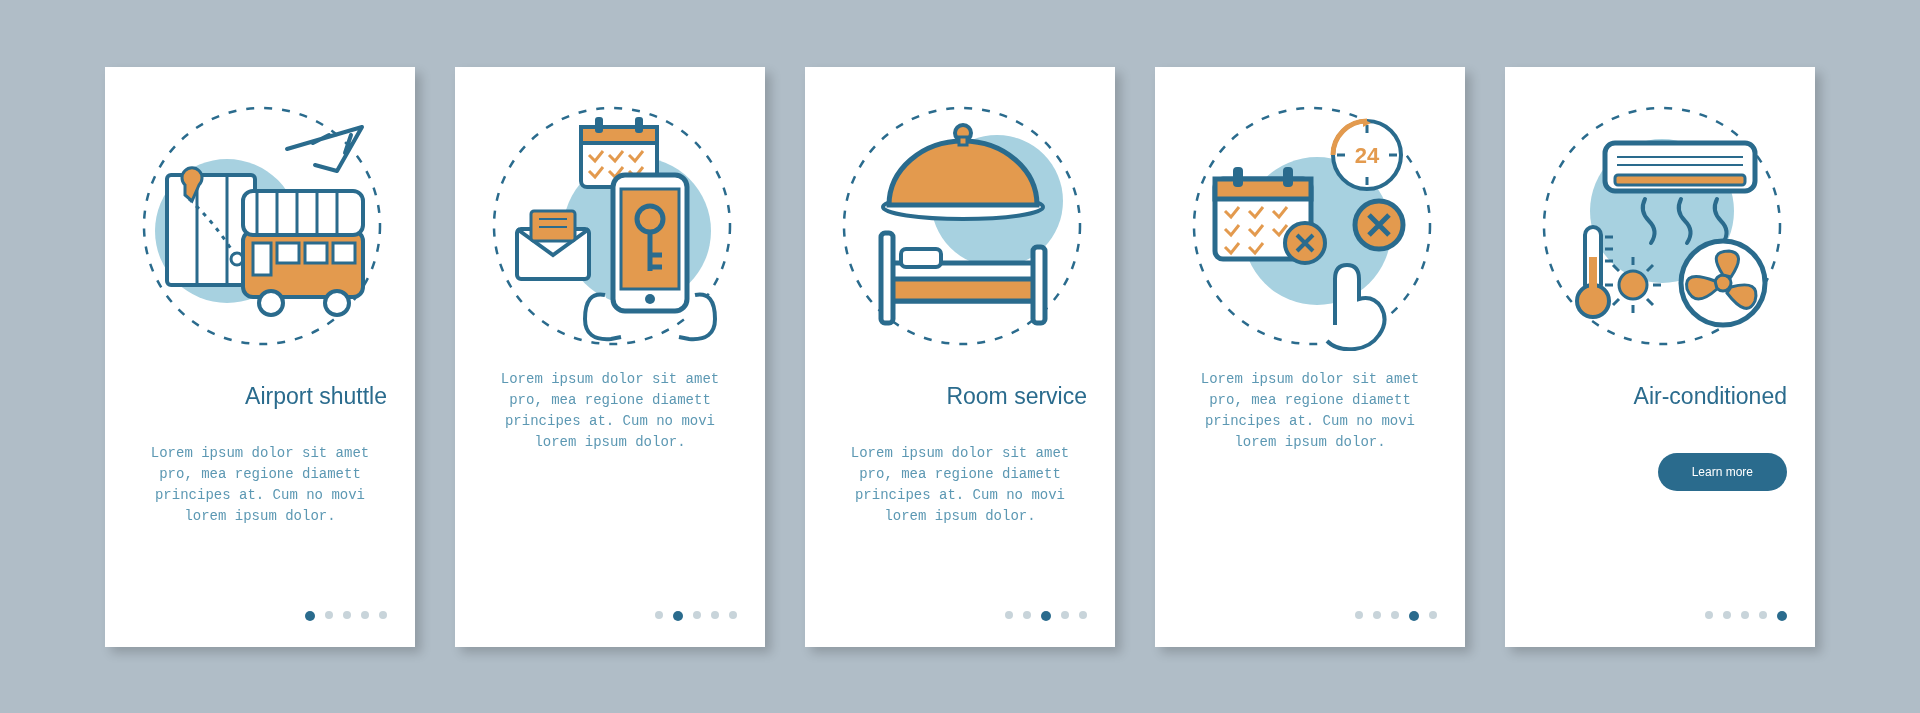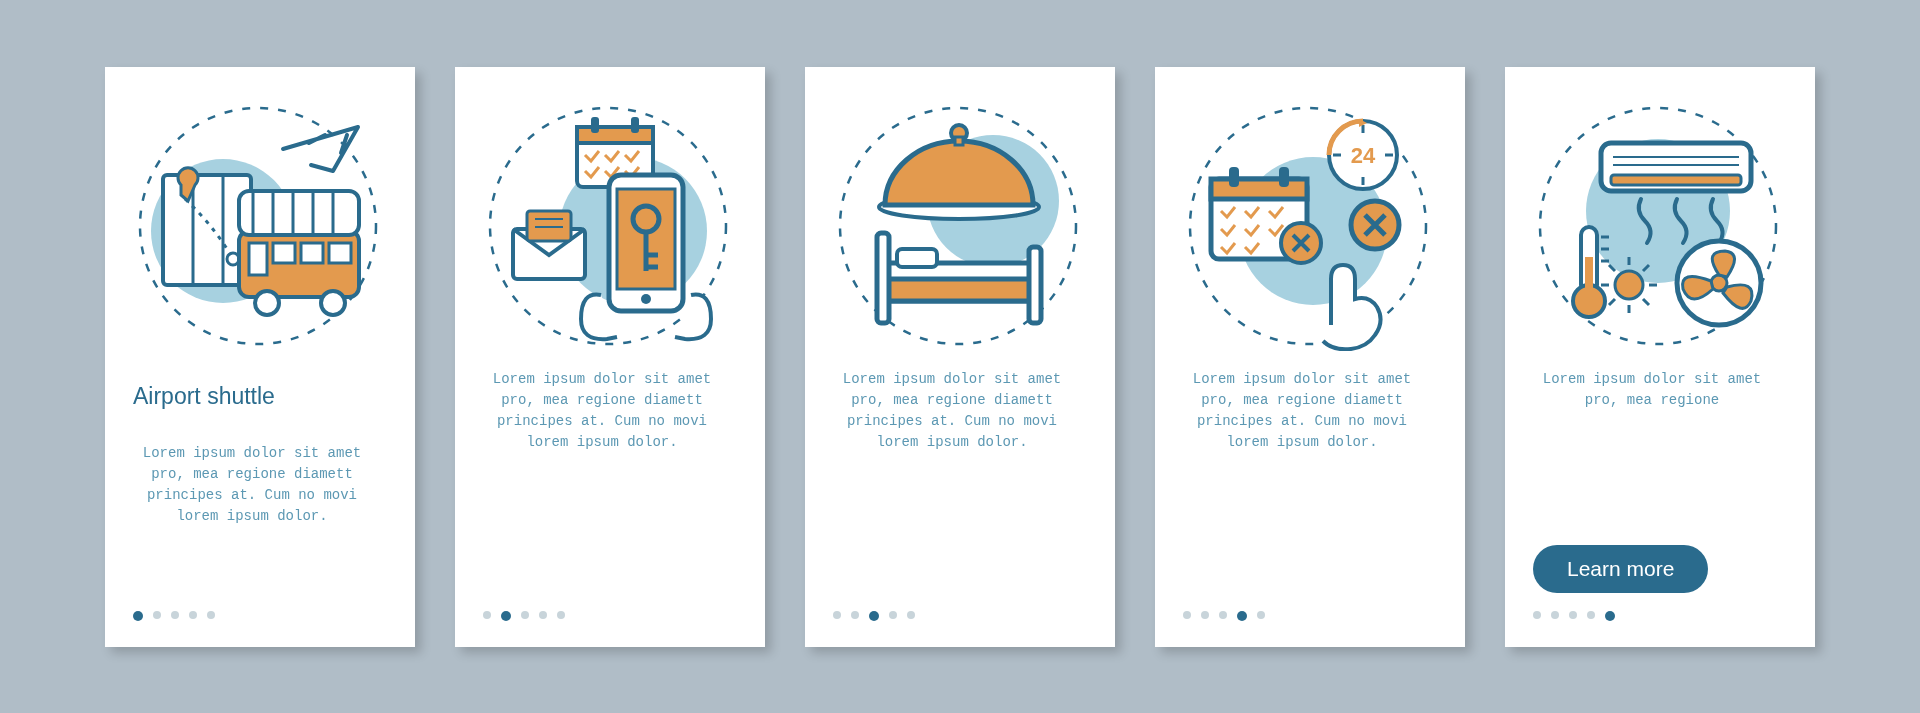--- a/index.html
+++ b/index.html
@@ -17,22 +17,22 @@
     gap: 40px;
     align-items: center;
   }
   .card {
     width: 310px;
     height: 580px;
     background: #ffffff;
     box-shadow: 6px 6px 10px rgba(0,0,0,0.18);
     display: flex;
     flex-direction: column;
-    align-items: flex-start;
-    padding: 28px 44px 20px 28px;
+    align-items: flex-end;
+    padding: 28px 28px 20px 28px;
     position: relative;
   }
   .illus {
     width: 250px;
     height: 250px;
     position: relative;
     margin-top: 6px;
     margin-bottom: 18px;
   }
   .illus svg { width: 100%; height: 100%; display: block; }
@@ -56,21 +56,21 @@
     padding: 0 4px;
     flex: 1;
     font-family: Liberation Mono, monospace;
   }
   .cta-btn {
     background: #2a6b8d;
     color: #fff;
     border: none;
     border-radius: 24px;
     padding: 12px 34px;
-    font-size: 21px;
+    font-size: 12px;
     cursor: pointer;
     margin-top: 10px;
     margin-bottom: 18px;
   }
   .dots {
     display: flex;
     gap: 10px;
     margin-top: auto;
     padding-bottom: 6px;
   }
@@ -195,20 +195,21 @@
 
         <g transform="translate(46,142)">
           <rect x="0" y="20" width="160" height="38" rx="4" fill="#fff" stroke="#2a6b8d" stroke-width="5"></rect>
           <rect x="0" y="36" width="160" height="22" fill="#e39a4e" stroke="#2a6b8d" stroke-width="5"></rect>
           <rect x="-2" y="-10" width="12" height="90" rx="4" fill="#fff" stroke="#2a6b8d" stroke-width="5"></rect>
           <rect x="150" y="4" width="12" height="76" rx="4" fill="#fff" stroke="#2a6b8d" stroke-width="5"></rect>
           <rect x="18" y="6" width="40" height="18" rx="5" fill="#fff" stroke="#2a6b8d" stroke-width="4"></rect>
         </g>
       </svg>
     </div>
+    <div class="card-title">Room service</div>
     <div class="card-desc">Lorem ipsum dolor sit amet pro, mea regione diamett principes at. Cum no movi lorem ipsum dolor.</div>
     <div class="dots">
       <span class="dot"></span>
       <span class="dot"></span>
       <span class="dot active"></span>
       <span class="dot"></span>
       <span class="dot"></span>
     </div>
   </div>
 
@@ -290,21 +291,21 @@
 
         <g transform="translate(146,142)">
           <circle cx="40" cy="40" r="42" fill="#fff" stroke="#2a6b8d" stroke-width="5"></circle>
           <circle cx="40" cy="40" r="8" fill="#e39a4e" stroke="#2a6b8d" stroke-width="3"></circle>
           <path d="M40 32 Q24 8 46 8 Q64 10 48 34 Z" fill="#e39a4e" stroke="#2a6b8d" stroke-width="3"></path>
           <path d="M48 44 Q78 36 72 58 Q64 76 44 50 Z" fill="#e39a4e" stroke="#2a6b8d" stroke-width="3"></path>
           <path d="M34 46 Q12 66 4 46 Q0 26 32 38 Z" fill="#e39a4e" stroke="#2a6b8d" stroke-width="3"></path>
         </g>
       </svg>
     </div>
-    <div class="card-desc">Lorem ipsum dolor sit amet pro, mea regione</div>
+    <div class="card-title">Air-conditioned</div>
     <button class="cta-btn">Learn more</button>
     <div class="dots">
       <span class="dot"></span>
       <span class="dot"></span>
       <span class="dot"></span>
       <span class="dot"></span>
       <span class="dot active"></span>
     </div>
   </div>
 

